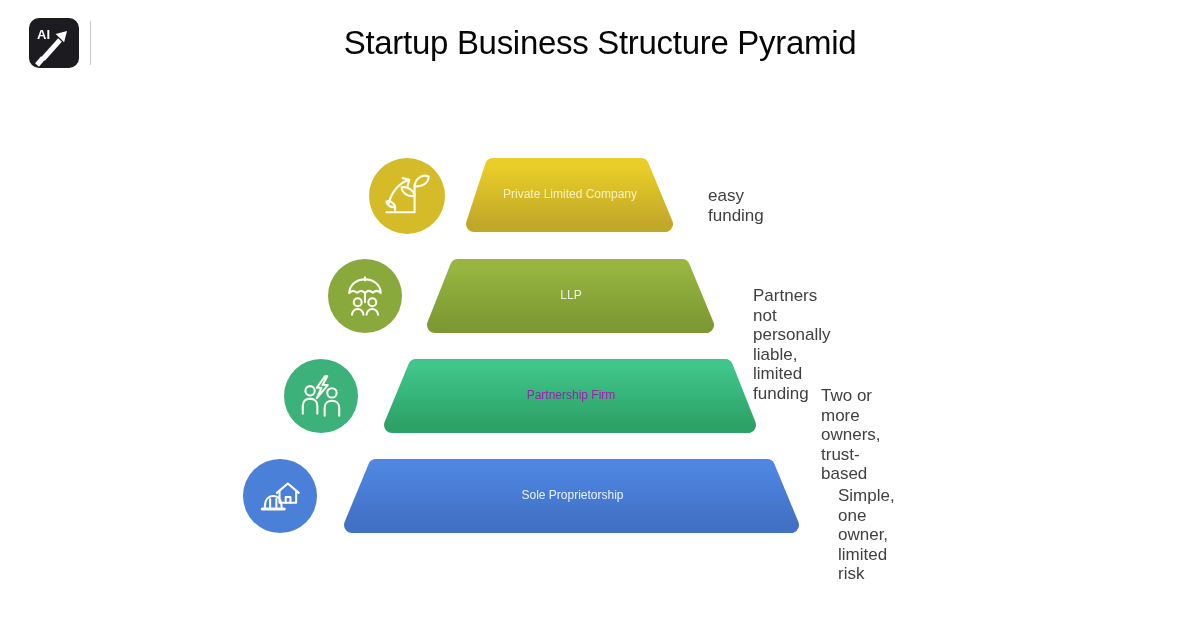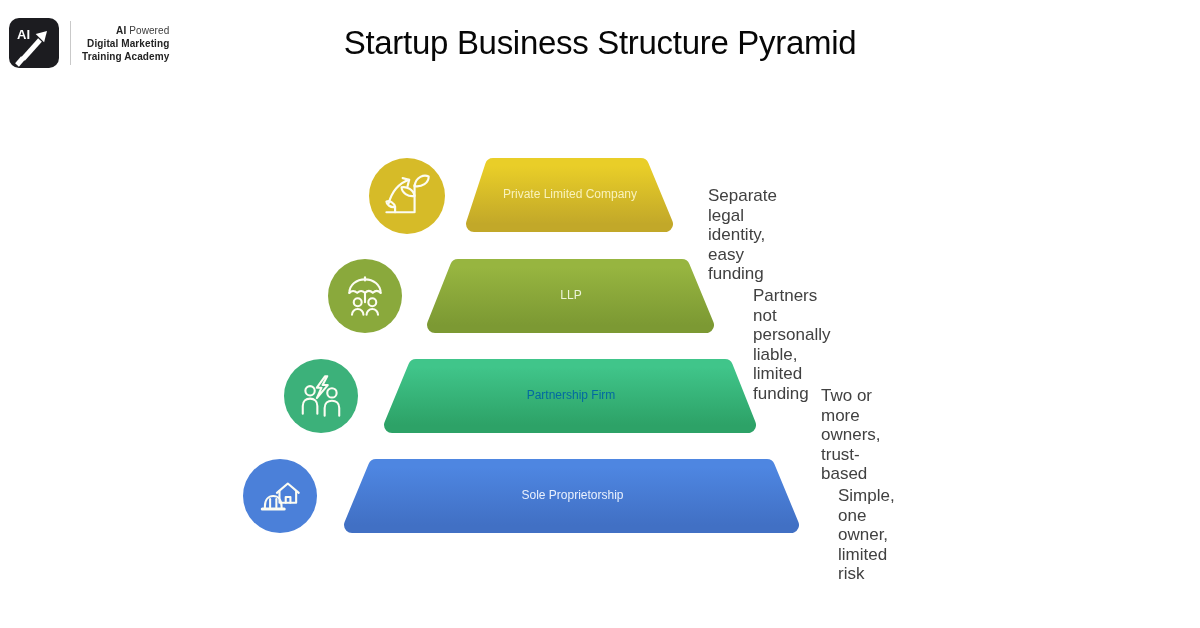--- a/index.html
+++ b/index.html
@@ -1,21 +1,21 @@
 <!DOCTYPE html>
 <html><head>
 <meta charset="utf-8">
 <style>
   * { margin:0; padding:0; box-sizing:border-box; }
   html,body { width:1200px; height:628px; }
   body { font-family:"Liberation Sans", sans-serif; background:#ffffff; }
   .page { position:relative; width:1200px; height:628px; background:#ffffff; overflow:hidden; }
 
   
-  .logo { position:absolute; left:9px; top:18px; display:flex; align-items:center;text-align:right; }
+  .logo { position:absolute; left:29px; top:18px; display:flex; align-items:center; }
   .logo-mark { position:relative; width:50px; height:50px; background:#1c1c20; border-radius:10px; flex:0 0 auto; }
   .logo-mark svg { position:absolute; left:0; top:0; }
   .logo-divider { width:1px; height:44px; background:#c9c9c9; margin:0 11px 0 11px; }
   .logo-text { font-size:10px; line-height:13px; color:#232323; letter-spacing:0.1px; }
   .logo-text .row1 b { font-weight:700; }
   .logo-text .row1 span { color:#3c3c3c; font-weight:400; }
   .logo-text .row2, .logo-text .row3 { font-weight:700; }
 
   h1.title { position:absolute; left:0; top:24px; width:1200px; text-align:center;
              font-size:33px; font-weight:400; color:#070707; letter-spacing:-0.3px; }
@@ -39,25 +39,20 @@
   <div class="logo">
     <div class="logo-mark">
       <svg width="50" height="50" viewBox="0 0 50 50">
         <text x="8" y="21" fill="#ffffff" font-size="13" font-weight="700" font-family="Liberation Sans, sans-serif">AI</text>
         <line x1="14" y1="41" x2="31" y2="22" stroke="#ffffff" stroke-width="5"></line>
         <polygon points="38,13 35.1,24.3 26.7,15.9" fill="#ffffff"></polygon>
         <line x1="8" y1="47" x2="14" y2="40" stroke="#ffffff" stroke-width="5"></line>
       </svg>
     </div>
     <div class="logo-divider"></div>
-    <div class="logo-text">
-      <div class="row1"><b>AI</b> <span>Powered</span></div>
-      <div class="row2">Digital Marketing</div>
-      <div class="row3">Training Academy</div>
-    </div>
   </div>
 
   <h1 class="title">Startup Business Structure Pyramid</h1>
 
   <div class="layer">
     <div class="icon-circle" style="left: 369px; top: 158px; width: 76px; height: 76px; background: rgb(214, 187, 40);">
       <svg width="52" height="52" viewBox="0 0 48 48">
         <g class="ico">
           <path d="M5 39 H30"></path>
           <path d="M31 39 V14"></path>
@@ -74,21 +69,20 @@
       <defs>
         <linearGradient id="grad0" x1="0" y1="0" x2="0" y2="1">
           <stop class="stop-top" offset="0" stop-color="#e9ce28"></stop>
             <stop class="stop-bottom" offset="1" stop-color="#c2a829"></stop>
         </linearGradient>
       </defs>
       <polygon points="41,16 189,16 213,74 22,74" fill="url(#grad0)" stroke="url(#grad0)" stroke-width="16" stroke-linejoin="round"></polygon>
     </svg>
     <div class="bar-label" style="left: 452px; top: 152px; width: 236px; height: 86px; color: rgb(249, 242, 188);">Private Limited Company</div>
     <div class="desc" style="left:708px; top:186px;">
-      <div>Separate legal identity,</div>
       <div>easy funding</div>
     </div>
   </div>
 
   <div class="layer">
     <div class="icon-circle" style="left: 328px; top: 259px; width: 74px; height: 74px; background: rgb(138, 169, 60);">
       <svg width="50" height="50" viewBox="0 0 48 48">
         <g class="ico">
           <path d="M24 6 V9"></path>
           <path d="M9 21 C9 13 16 8 24 8 C32 8 39 13 39 21"></path>
@@ -131,21 +125,21 @@
     </div>
     <svg class="bar-svg" style="left:375px; top:351px;" width="392" height="90" viewBox="0 0 392 90">
       <defs>
         <linearGradient id="grad2" x1="0" y1="0" x2="0" y2="1">
           <stop class="stop-top" offset="0" stop-color="#40c58a"></stop>
             <stop class="stop-bottom" offset="1" stop-color="#2da267"></stop>
         </linearGradient>
       </defs>
       <polygon points="41,16 350,16 373,74 17,74" fill="url(#grad2)" stroke="url(#grad2)" stroke-width="16" stroke-linejoin="round"></polygon>
     </svg>
-    <div class="bar-label" style="left: 375px; top: 353px; width: 392px; height: 86px; color: #0369a1;">Partnership Firm</div>
+    <div class="bar-label" style="left: 375px; top: 353px; width: 392px; height: 86px; color: #a21caf;">Partnership Firm</div>
     <div class="desc" style="left:821px; top:386px;">
       <div>Two or more owners,</div>
       <div>trust-based</div>
     </div>
   </div>
 
   <div class="layer">
     <div class="icon-circle" style="left: 243px; top: 459px; width: 74px; height: 74px; background: rgb(75, 128, 217);">
       <svg width="50" height="50" viewBox="0 0 48 48">
         <g class="ico">

